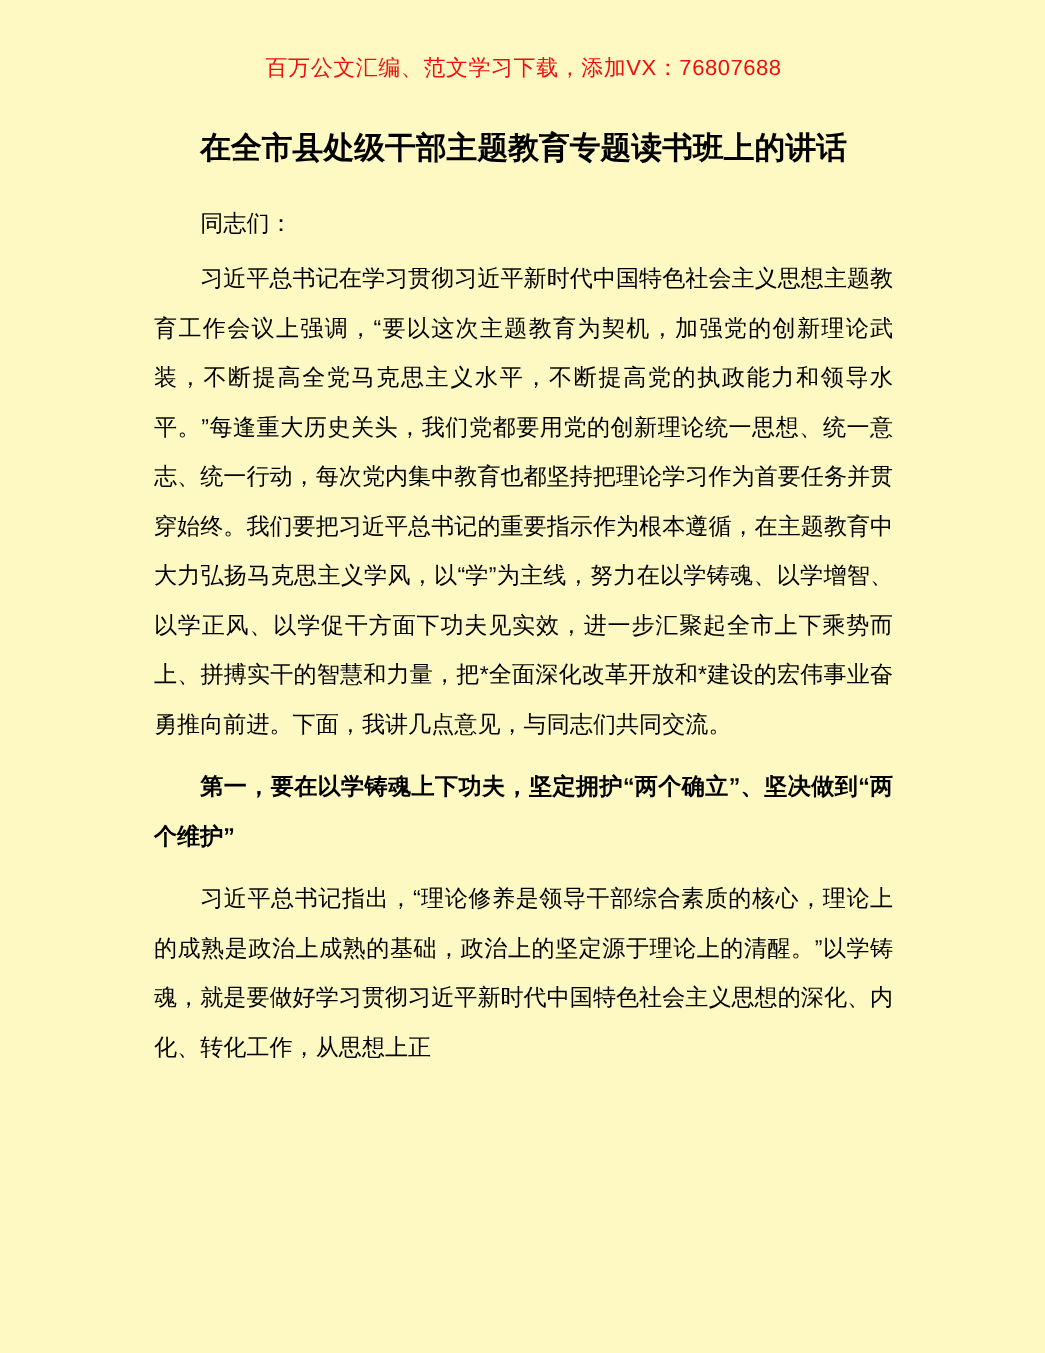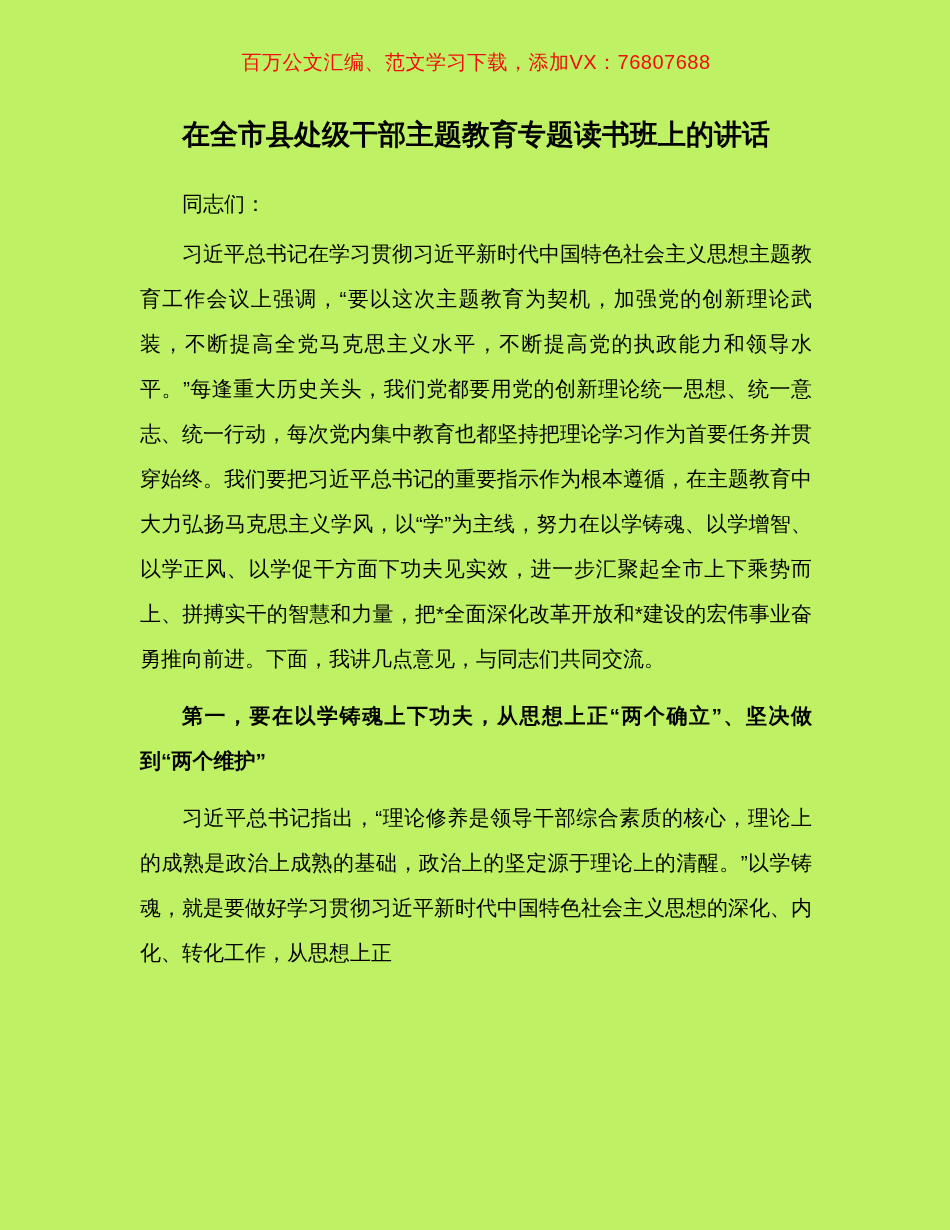--- a/index.html
+++ b/index.html
@@ -12,21 +12,21 @@
     height: 1230px;
     overflow: hidden;
     font-family: "Liberation Sans", "DejaVu Sans", sans-serif;
     color: #000000;
   }
   .page {
     box-sizing: border-box;
     width: 950px;
     height: 1230px;
     padding: 48px 138px 0 140px;
-    background: #bef264;
+    background: #fef9c3;
   }
   .notice {
     text-align: center;
     font-size: 20px;
     line-height: 28px;
     color: #f20d0d;
     font-weight: 400;
     letter-spacing: 0.5px;
   }
   .doc-title {
@@ -67,18 +67,18 @@
   <div class="notice">百万公文汇编、范文学习下载，添加VX：76807688</div>
 
   <h1 class="doc-title">在全市县处级干部主题教育专题读书班上的讲话</h1>
 
   <div class="doc-body">
 
     <p class="para salutation">同志们：</p>
 
     <p class="para">习近平总书记在学习贯彻习近平新时代中国特色社会主义思想主题教育工作会议上强调，“要以这次主题教育为契机，加强党的创新理论武装，不断提高全党马克思主义水平，不断提高党的执政能力和领导水平。”每逢重大历史关头，我们党都要用党的创新理论统一思想、统一意志、统一行动，每次党内集中教育也都坚持把理论学习作为首要任务并贯穿始终。我们要把习近平总书记的重要指示作为根本遵循，在主题教育中大力弘扬马克思主义学风，以“学”为主线，努力在以学铸魂、以学增智、以学正风、以学促干方面下功夫见实效，进一步汇聚起全市上下乘势而上、拼搏实干的智慧和力量，把*全面深化改革开放和*建设的宏伟事业奋勇推向前进。下面，我讲几点意见，与同志们共同交流。</p>
 
-    <p class="para heading">第一，要在以学铸魂上下功夫，从思想上正“两个确立”、坚决做到“两个维护”</p>
+    <p class="para heading">第一，要在以学铸魂上下功夫，坚定拥护“两个确立”、坚决做到“两个维护”</p>
 
     <p class="para">习近平总书记指出，“理论修养是领导干部综合素质的核心，理论上的成熟是政治上成熟的基础，政治上的坚定源于理论上的清醒。”以学铸魂，就是要做好学习贯彻习近平新时代中国特色社会主义思想的深化、内化、转化工作，从思想上正</p>
 
   </div>
 </div>
 
 </body></html>

